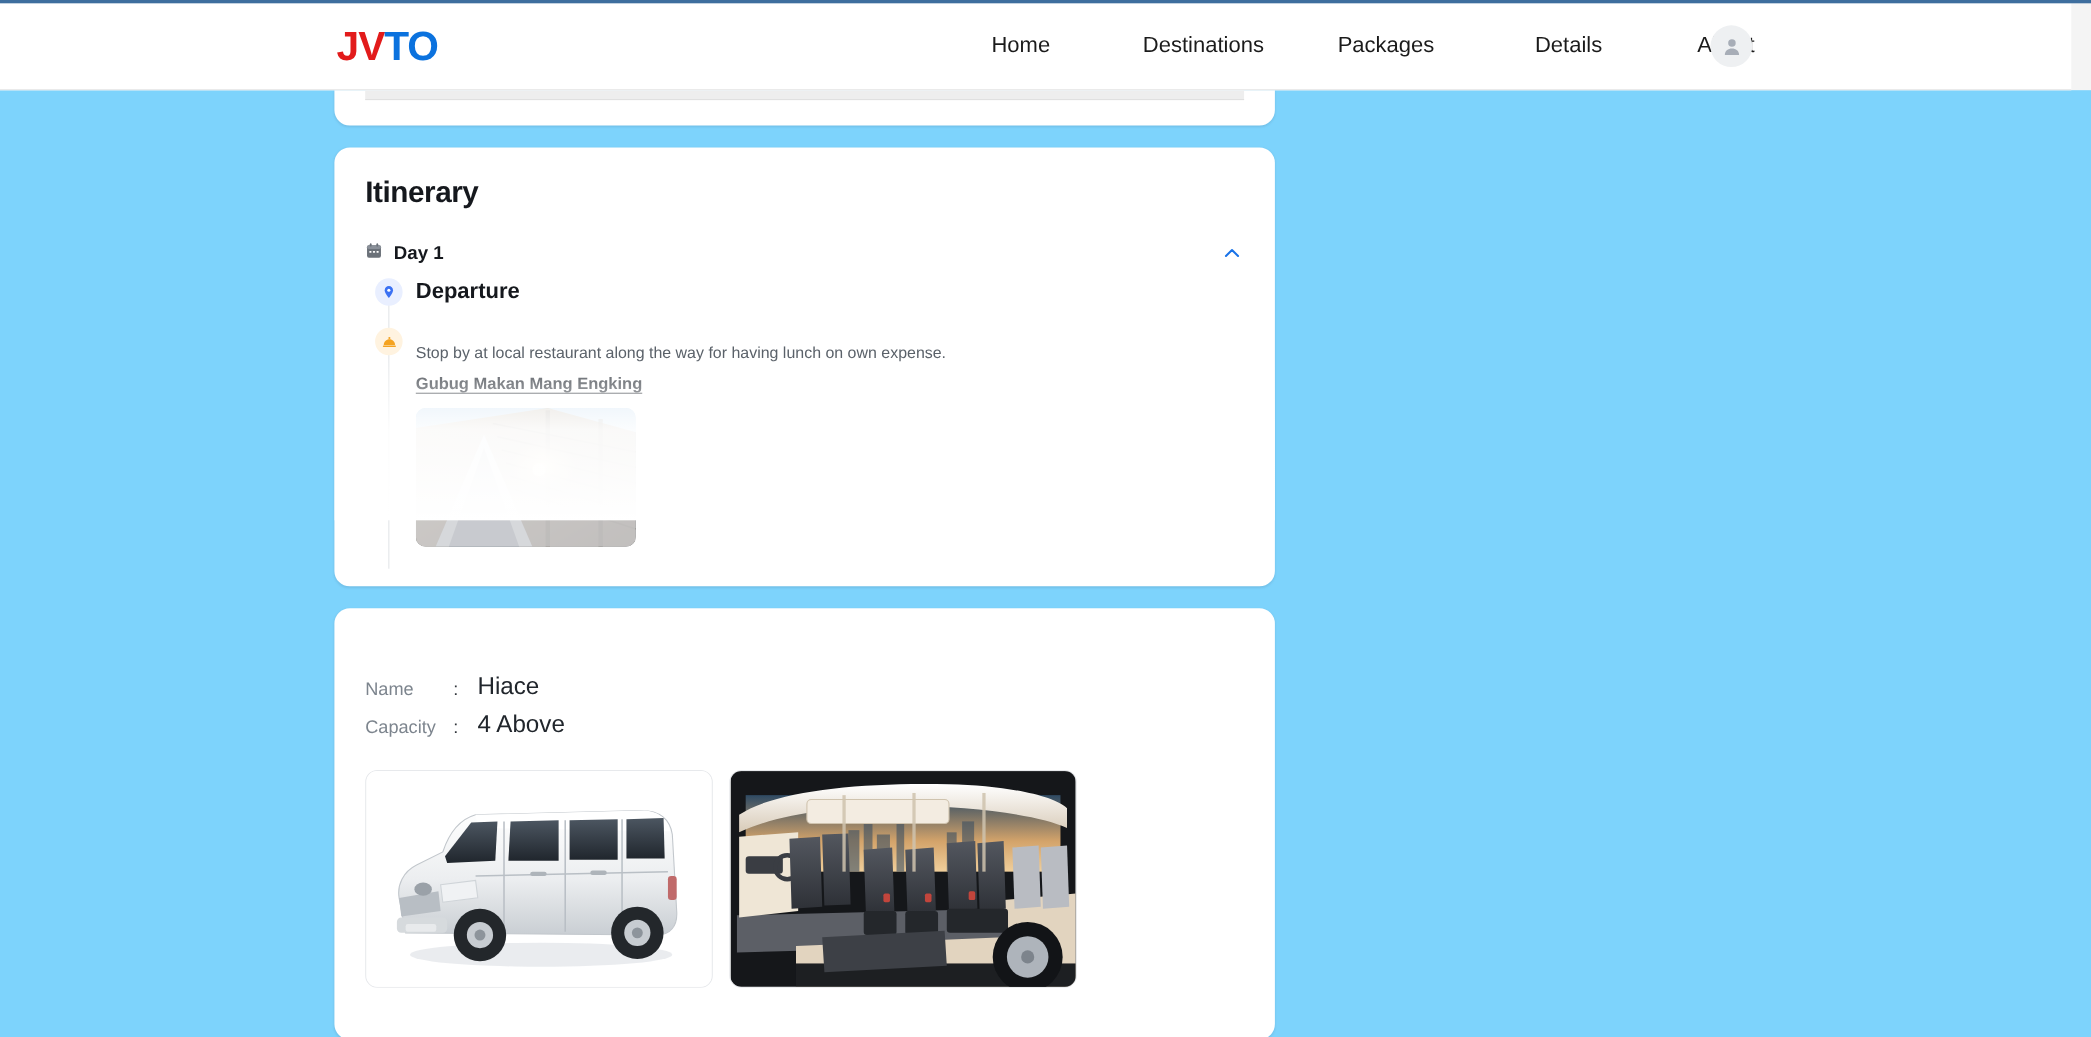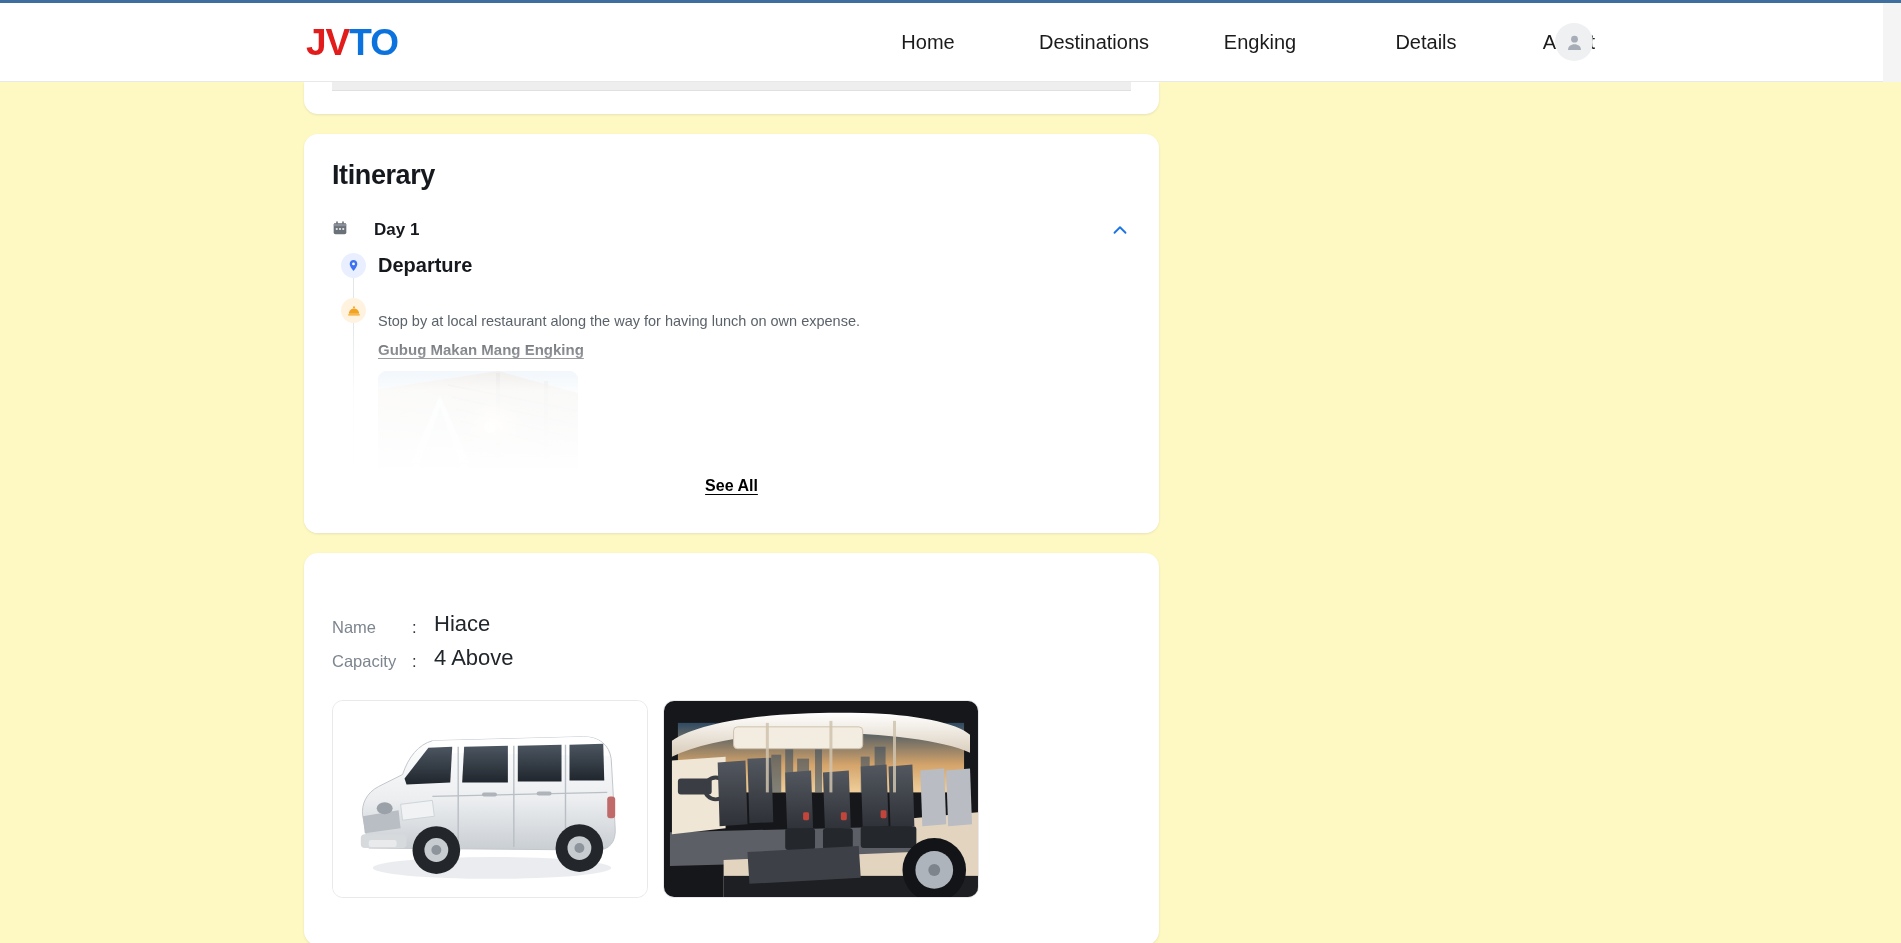--- a/index.html
+++ b/index.html
@@ -87,21 +87,21 @@
     border: none;
   }
   .avatar-btn svg { display: block; }
 
   
   .page-scroll {
     position: absolute;
     top: 82px; left: 0;
     width: 1901px;
     height: 861px;
-    background: #fef9c3;
+    background: #7dd3fc;
   }
 
   .content-col {
     position: absolute;
     left: 304px;
     top: 0;
     width: 855px;
   }
 
   .card {
@@ -144,21 +144,21 @@
     margin-bottom: 28px;
   }
 
   .day-row {
     display: flex;
     align-items: center;
     justify-content: space-between;
     cursor: pointer;
     margin-bottom: 12px;
   }
-  .day-left { display: flex; align-items: flex-start; gap: 26px; }
+  .day-left { display: flex; align-items: flex-start; gap: 10px; }
   .day-label { font-size: 17px; font-weight: 700; color: #15181d; }
   .chevron-up { width: 22px; height: 22px; display: block; }
 
   .timeline {
     position: relative;
     padding-left: 9px;
   }
   .timeline::before {
     content: "";
     position: absolute;
@@ -310,21 +310,21 @@
   </div>
 
   <nav class="main-nav">
     <div class="nav-slot">
       <a class="nav-link">Home</a>
     </div>
     <div class="nav-slot">
       <a class="nav-link">Destinations</a>
     </div>
     <div class="nav-slot">
-      <a class="nav-link">Engking</a>
+      <a class="nav-link">Packages</a>
     </div>
     <div class="nav-slot">
       <a class="nav-link">Details</a>
     </div>
     <div class="nav-slot">
       <a class="nav-link">About</a>
     </div>
   </nav>
 
   <button class="avatar-btn">
@@ -433,23 +433,20 @@
                 <rect width="200" height="126" fill="#ffffff" opacity="0.62"></rect>
               </svg>
             </div>
           </div>
         </div>
 
       </div>
 
       <div class="fade-mask"></div>
 
-      <div class="see-all-wrap">
-        <a class="see-all">See All</a>
-      </div>
     </section>
 
     <div class="card-gap"></div>
 
     <section class="card transport-card">
 
 
       <div class="spec-table">
         <div class="spec-row">
           <span class="spec-key">Name</span>

